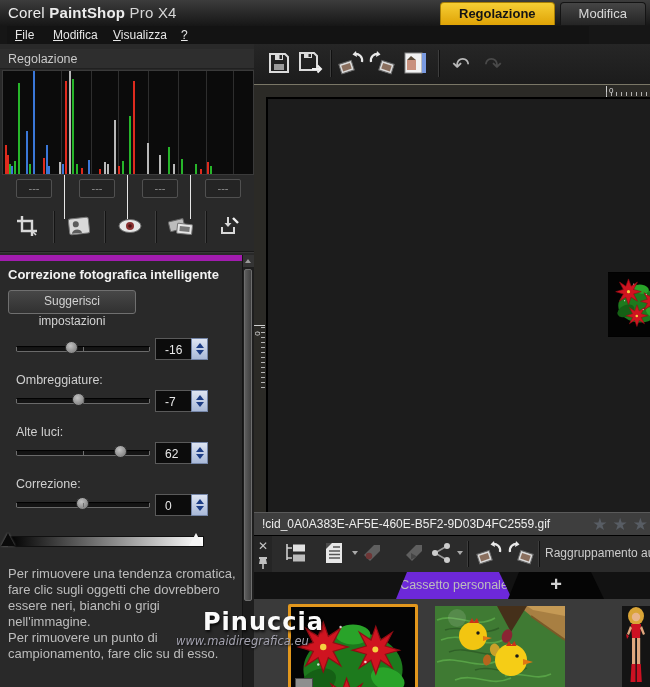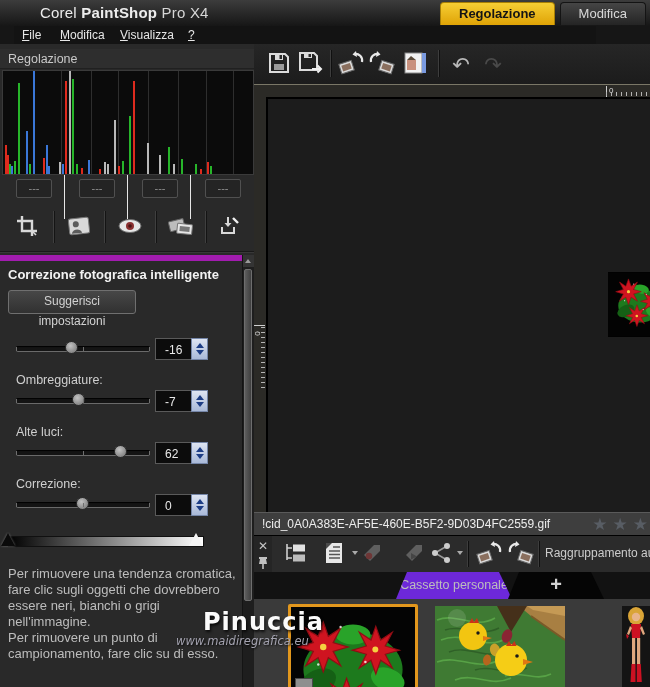--- a/index.html
+++ b/index.html
@@ -3,32 +3,32 @@
 <meta charset="utf-8">
 <style>
   html,body{margin:0;padding:0;background:#000;}
   .app{position:relative;width:650px;height:687px;background:#161616;overflow:hidden;
        font-family:"Liberation Sans",sans-serif;color:#ccc;font-size:12px;-webkit-font-smoothing:antialiased;}
   i,em{font-style:normal;}
 
   
   .titlebar{position:absolute;left:0;top:0;width:650px;height:26px;
             background:linear-gradient(#3c3c3c,#161616);}
-  .brand{position:absolute;left:8px;top:4px;font-size:15px;color:#ececec;letter-spacing:.2px;margin-left:32px;}
+  .brand{position:absolute;left:8px;top:4px;font-size:15px;color:#ececec;letter-spacing:.2px;}
   .brand b{font-weight:bold;}
   .brand .lt{color:#d6d6d6;font-weight:300;}
   .wstabs{position:absolute;right:4px;top:0;height:26px;display:flex;}
   .wstab{height:22px;margin-top:2px;padding:0 18px;line-height:22px;font-size:13px;color:#d8d8d8;
          background:linear-gradient(#454545,#242424);border:1px solid #141414;border-bottom:none;
          border-radius:4px 4px 0 0;margin-left:5px;cursor:default;}
   .wstab.active{background:linear-gradient(#f6ce34,#dfa306);color:#141414;font-weight:bold;
                 border:1px solid #a87f05;border-bottom:none;}
 
   
-  .menubar{position:absolute;left:14px;top:26px;width:582px;height:18px;background:#131313;
+  .menubar{position:absolute;left:7px;top:26px;width:582px;height:18px;background:#131313;
            border-bottom:1px solid #0a0a0a;}
   .menu-item{position:absolute;top:0;line-height:18px;color:#e6e6e6;font-size:12px;padding:0 6px;}
 
   
   .left-panel{position:absolute;left:0;top:44px;width:254px;height:643px;background:#292929;
               border-right:1px solid #161616;}
   .panel-title{position:absolute;left:0;top:5px;width:254px;height:20px;line-height:20px;
                padding-left:8px;color:#c9c9c9;font-size:12.5px;background:#2e2e2e;
                border-bottom:1px solid #202020;box-sizing:border-box;}
   .histogram{position:absolute;left:2px;top:26px;width:250px;height:103px;background:#0b0b0b;

